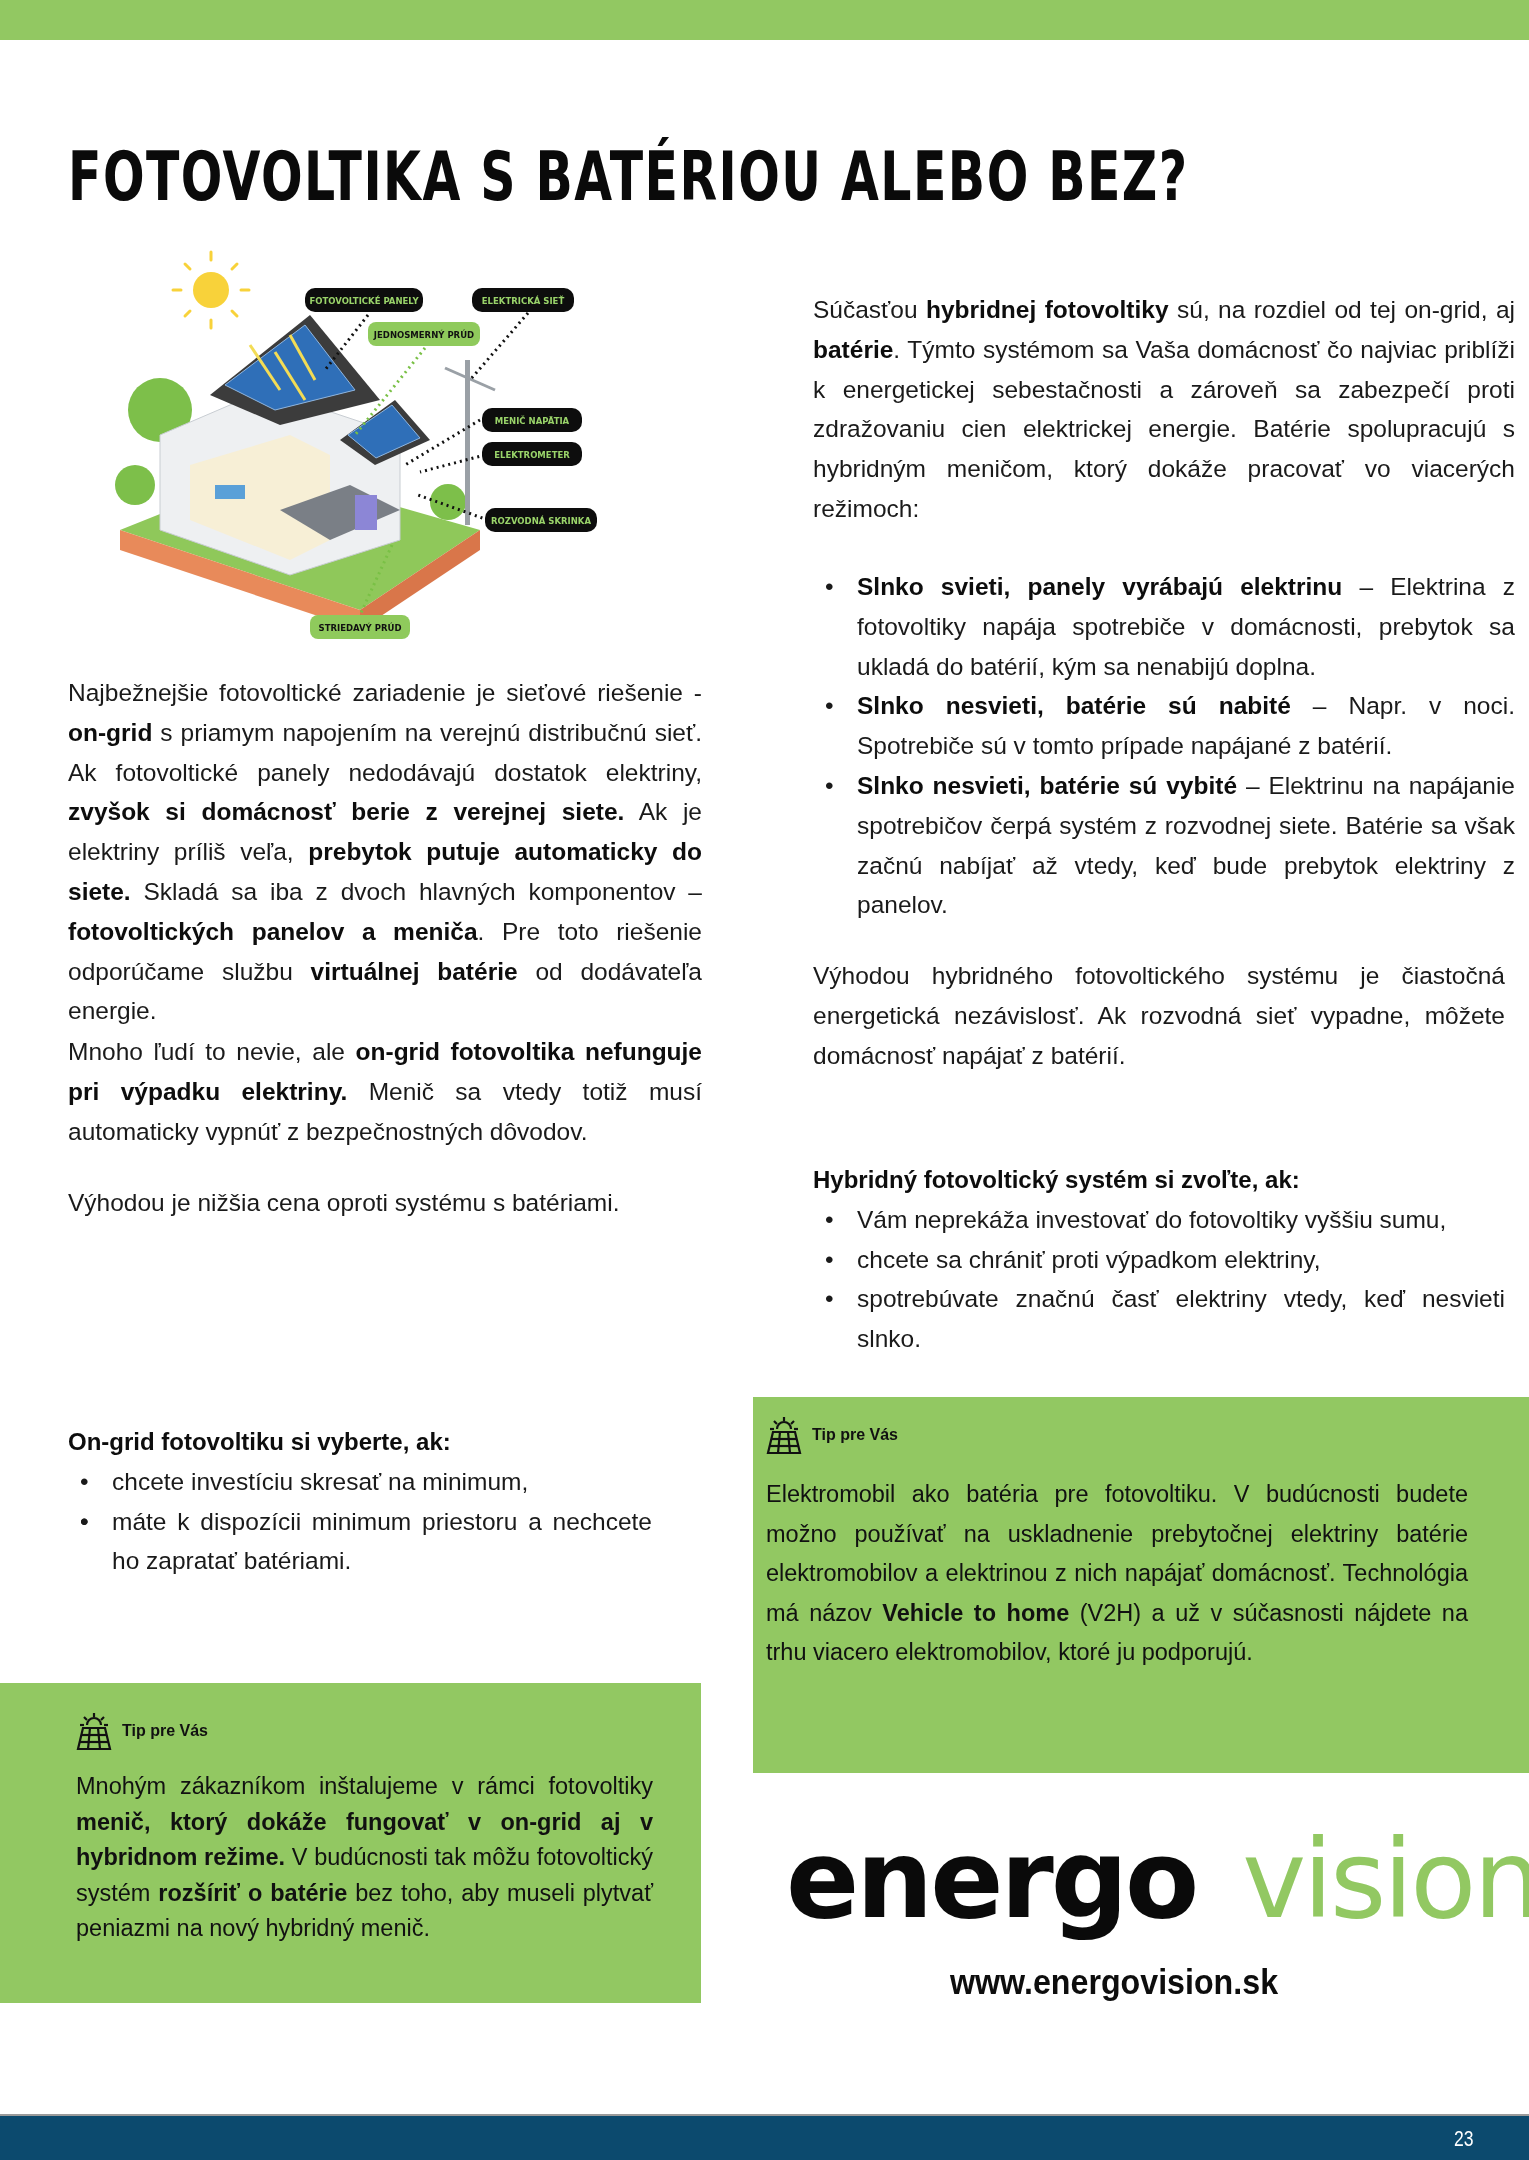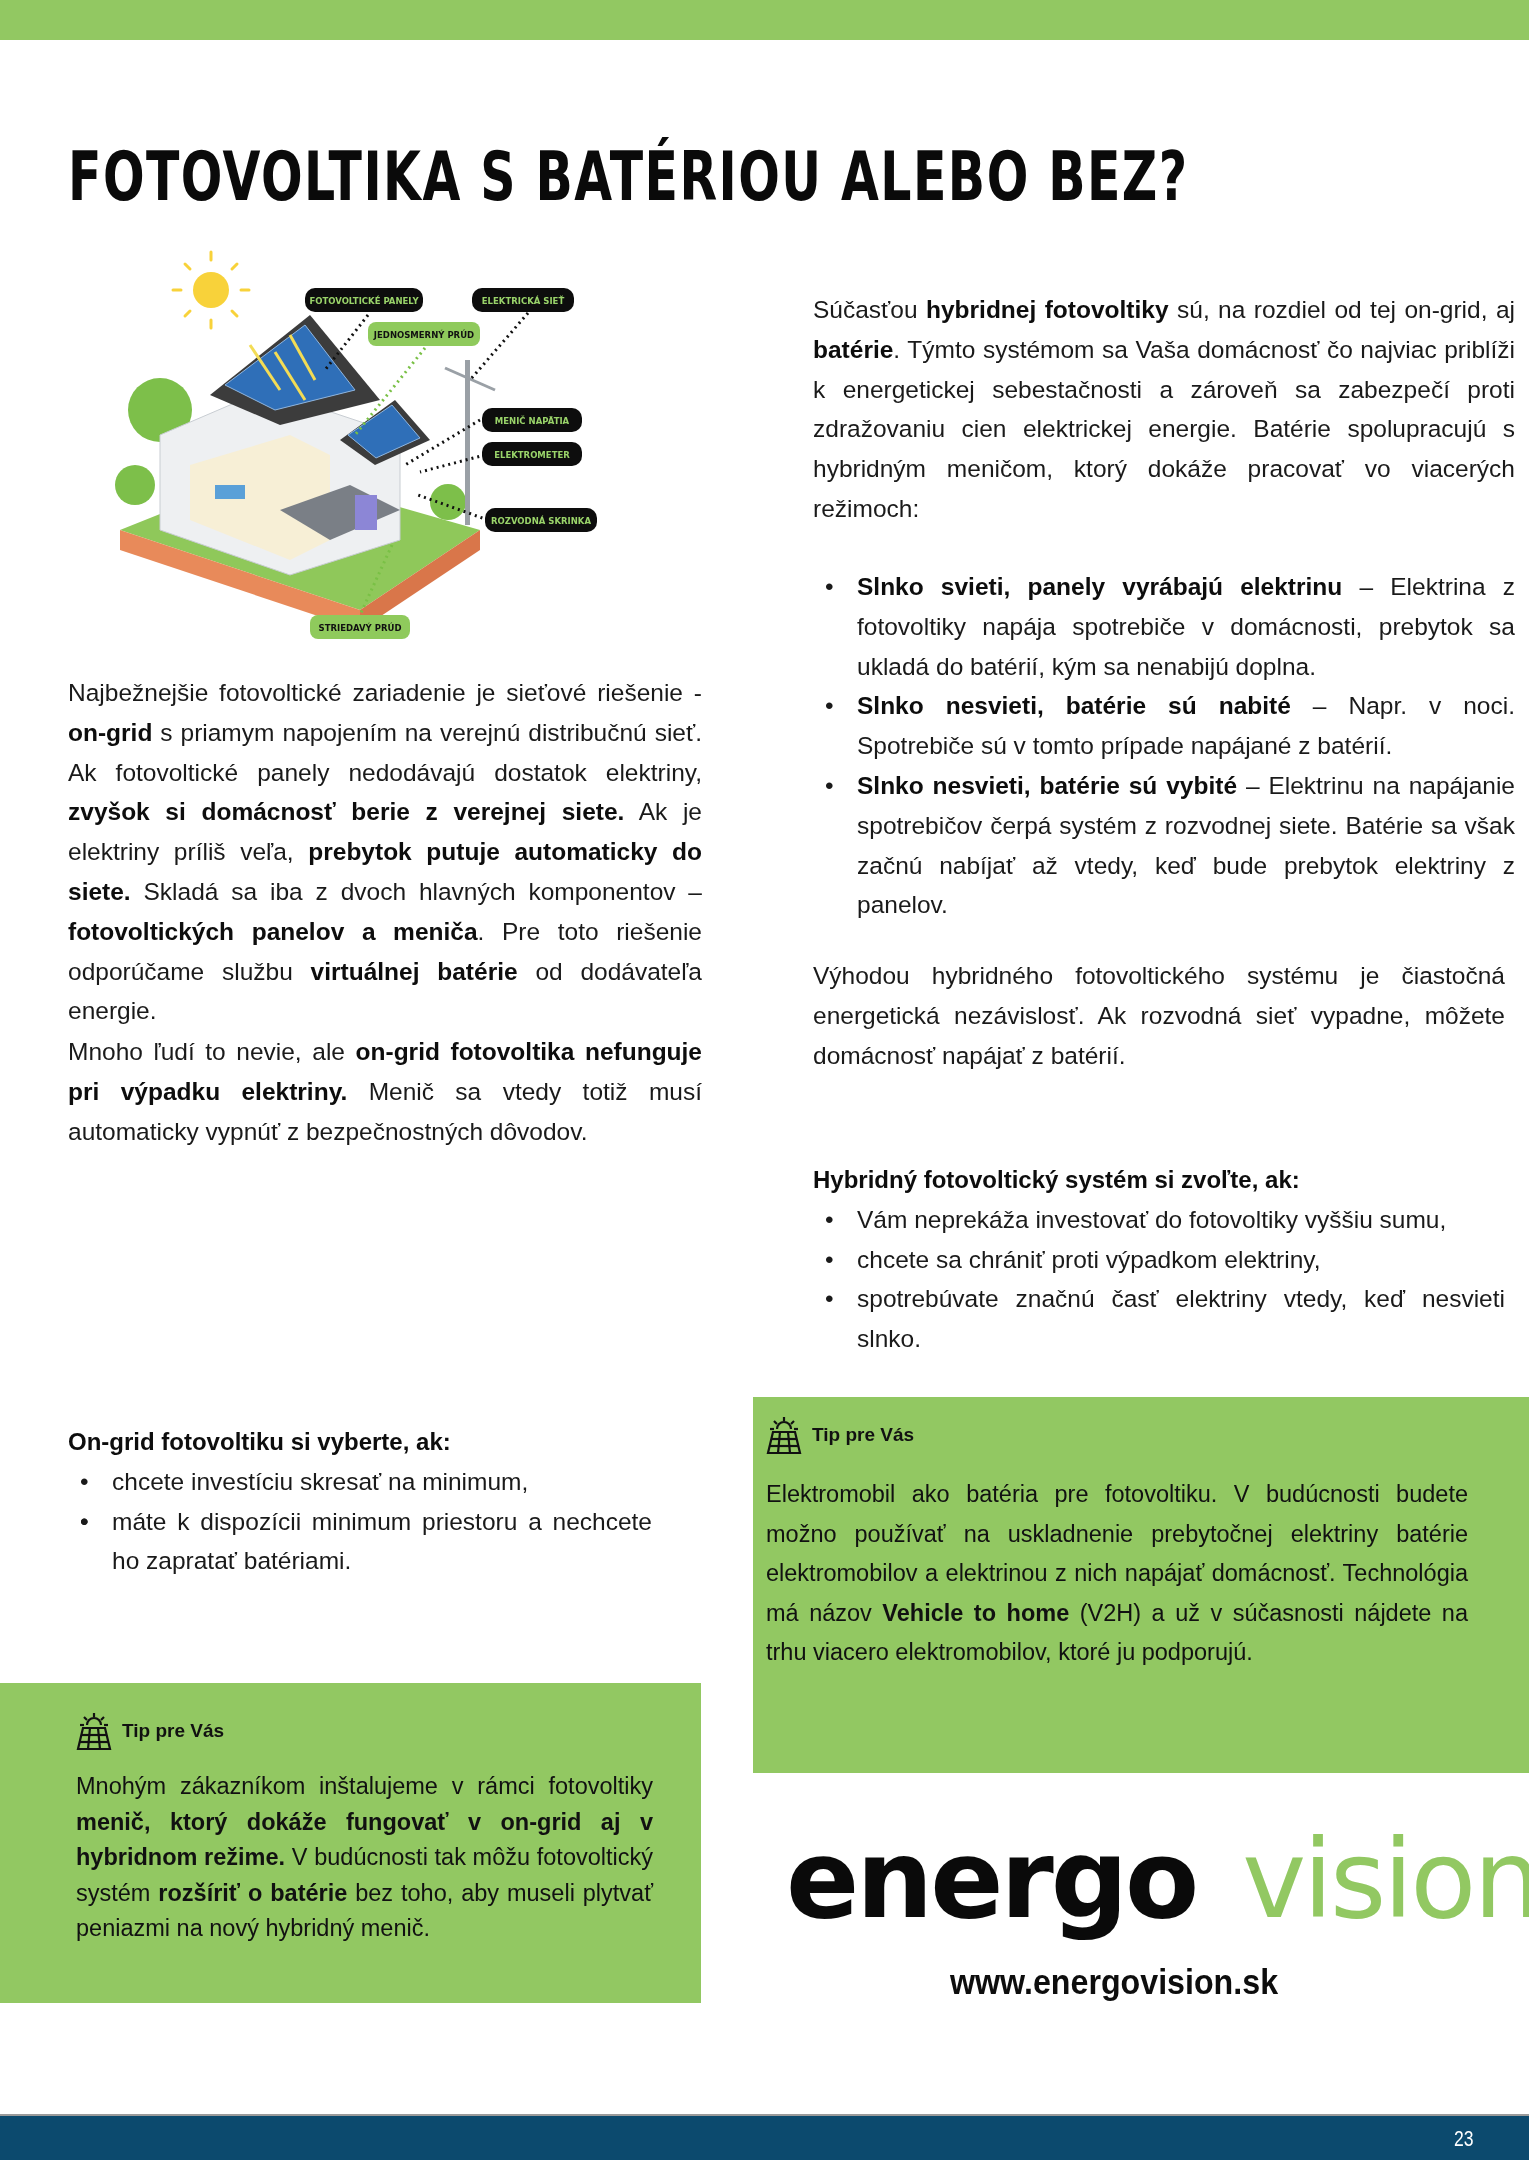--- a/index.html
+++ b/index.html
@@ -21,21 +21,21 @@
   .diagram { position: absolute; left: 100px; top: 240px; width: 520px; height: 420px; }
 
   ul.bullets { list-style: none; }
   ul.bullets li { position: relative; padding-left: 44px; text-align: justify; }
   ul.bullets li .bullet { position: absolute; left: 12px; top: 0; }
 
   .heading { font-weight: bold; font-size: 24px; line-height: 39.8px; color: #0d0d0d; }
 
   .tip-left { position: absolute; left: 0; top: 1683px; width: 701px; height: 320px; background: #92c862; }
   .tip-right { position: absolute; left: 753px; top: 1397px; width: 776px; height: 376px; background: #92c862; }
-  .tip-head { display: flex; align-items: center; gap: 10px; font-weight: bold; font-size: 19px; color: #111; }
+  .tip-head { display: flex; align-items: center; gap: 10px; font-weight: bold; font-size: 16px; color: #111; }
   .tip-icon { width: 36px; height: 40px; display: inline-block; }
   .tip-body { font-size: 23.5px; line-height: 35.6px; text-align: justify; color: #111; }
 
   .logo { position: absolute; left: 786px; top: 1820px; font-family: "DejaVu Sans", sans-serif; font-weight: bold; font-size: 108px; letter-spacing: -3px; line-height: 120px; white-space: nowrap; }
   .logo .energo { color: #0a0a0a; }
   .logo .vision { color: #92c862; font-weight: normal; margin-left: 46px; }
   .website { position: absolute; left: 950px; top: 1962px; font-weight: bold; font-size: 35px; color: #0d0d0d; white-space: nowrap; transform: scaleX(0.92); transform-origin: left center; }
 </style>
 </head>
 <body>
@@ -133,20 +133,21 @@
   <g>
     <rect x="210" y="375" width="100" height="24" rx="8" fill="#8fca5c"></rect>
     <text x="260" y="391" text-anchor="middle" font-size="8.5" font-weight="bold" fill="#111" font-family="DejaVu Sans, sans-serif">STRIEDAVÝ PRÚD</text>
   </g>
 </svg>
 
 <p class="text col-left" style="top:673px;"><span>Najbežnejšie fotovoltické zariadenie je sieťové riešenie - </span><b>on-grid</b><span> s priamym napojením na verejnú distribučnú sieť. Ak fotovoltické panely nedodávajú dostatok elektriny, </span><b>zvyšok si domácnosť berie z verejnej siete.</b><span> Ak je elektriny príliš veľa, </span><b>prebytok putuje automaticky do siete.</b><span> Skladá sa iba z dvoch hlavných komponentov – </span><b>fotovoltických panelov a meniča</b><span>. Pre toto riešenie odporúčame službu </span><b>virtuálnej batérie</b><span> od dodávateľa energie.</span></p>
 <p class="text col-left" style="top:1032px;"><span>Mnoho ľudí to nevie, ale </span><b>on-grid fotovoltika nefunguje pri výpadku elektriny.</b><span> Menič sa vtedy totiž musí automaticky vypnúť z bezpečnostných dôvodov.</span></p>
 
 <div class="col-left" style="top:1183px;">
+  <div class="text" style="text-align:left;">Výhodou je nižšia cena oproti systému s batériami.</div>
 </div>
 
 <div class="col-left" style="top:1390px;margin-top:32px;">
   <div class="heading">On-grid fotovoltiku si vyberte, ak:</div>
   <ul class="bullets text" style="width:584px;">
     <li><span class="bullet">•</span><span>chcete investíciu skresať na minimum,</span></li>
     <li><span class="bullet">•</span></li>
     <li><span class="bullet">•</span><span>máte k dispozícii minimum priestoru a nechcete ho zapratať batériami.</span></li>
   </ul>
 </div>

